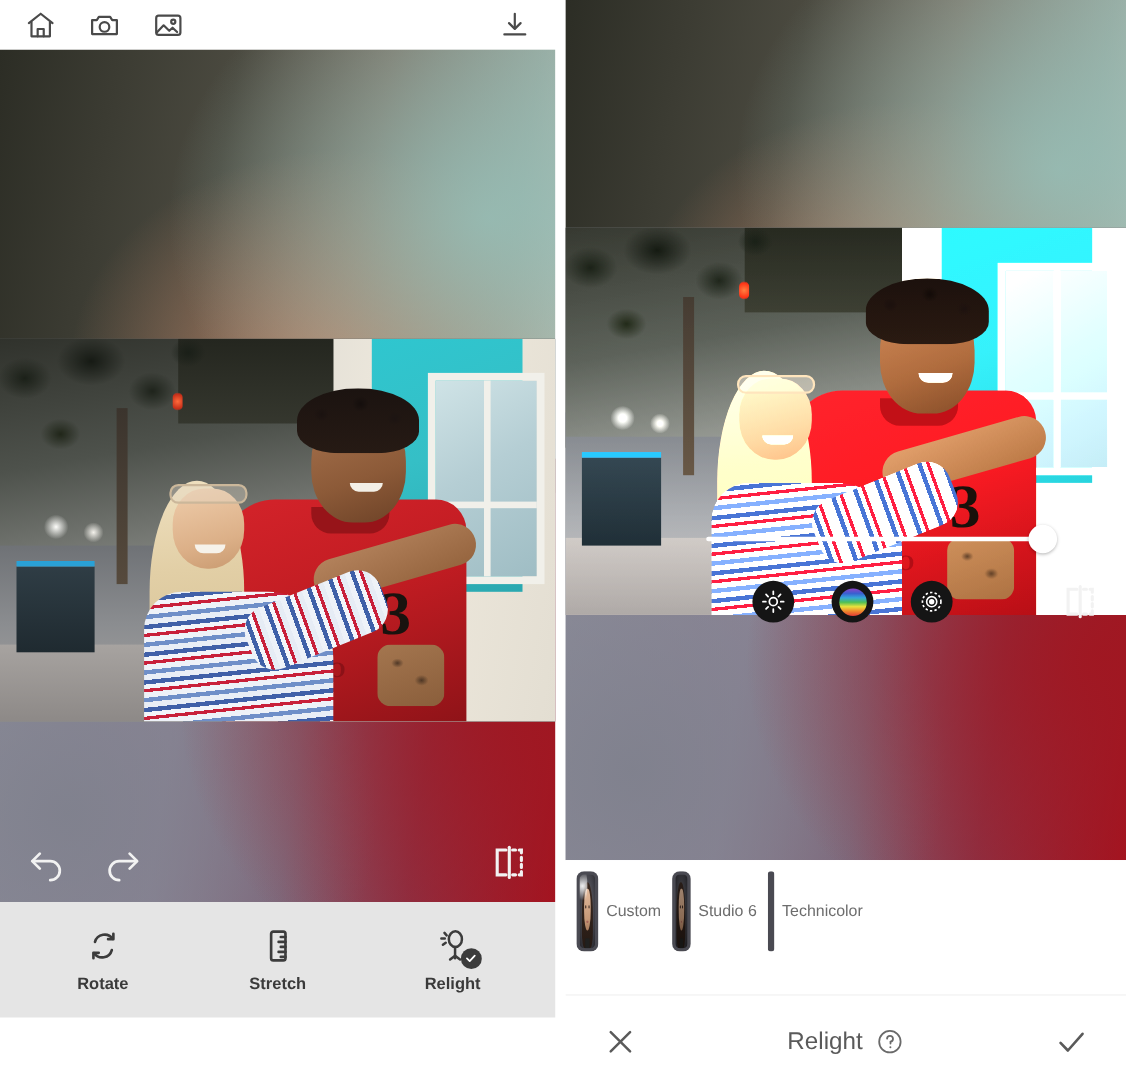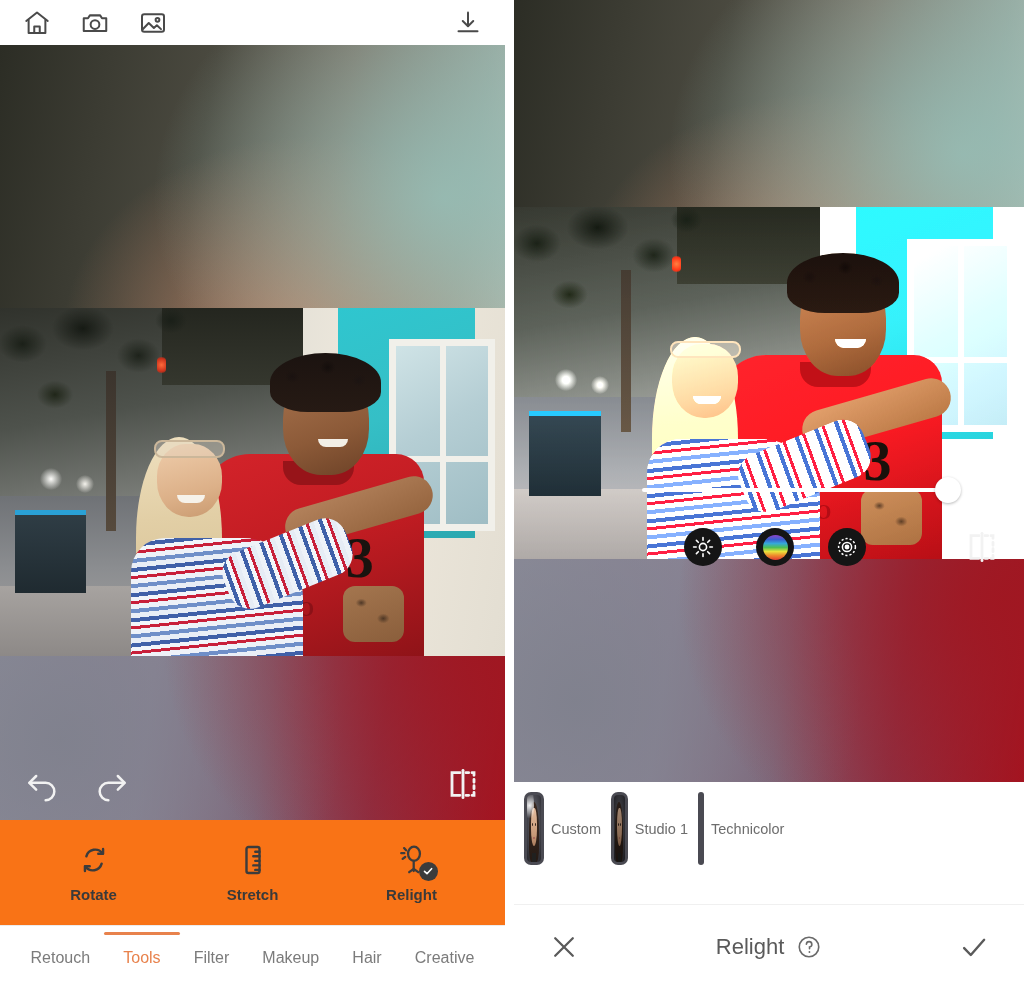--- a/index.html
+++ b/index.html
@@ -222,21 +222,21 @@
   }
   .canvas-controls .spacer { flex: 1; }
   .ctrl-icon { width: 40px; height: 40px; cursor: pointer; }
   .ctrl-icon svg { display:block; width:40px; height:40px; }
   .ctrl-gap { width: 30px; }
 
   
   .tools-strip {
     position: relative;
     height: 105px;
-    background:#f97316;
+    background:#e5e5e5;
     display:flex; align-items:center; justify-content:space-around;
     padding: 0 14px;
   }
   .tool {
     display:flex; flex-direction:column; align-items:center; gap:9px;
     width: 86px; cursor:pointer;
   }
   .tool-ico { position:relative; width:34px; height:34px; }
   .tool-ico svg { display:block; width:34px; height:34px; }
   .badge {
@@ -497,28 +497,20 @@
           <span class="badge">
             <svg viewBox="0 0 24 24" fill="none" stroke="#ffffff" stroke-width="3.2" stroke-linecap="round" stroke-linejoin="round">
               <path d="M5 12.6 10 17.4 19.2 7.4"></path>
             </svg>
           </span>
         </span>
         <span class="tool-label">Relight</span>
       </div>
     </div>
 
-    <div class="tabs">
-      <span class="tab">Retouch</span>
-      <span class="tab active">Tools</span>
-      <span class="tab">Filter</span>
-      <span class="tab">Makeup</span>
-      <span class="tab">Hair</span>
-      <span class="tab">Creative</span>
-    </div>
   </div>
 
   <div class="panel-gap"></div>
 
   <div class="panel-right">
 
     <div class="canvas-right">
       <div class="blur-bg">
         <div class="blur-top"></div>
         <div class="blur-bottom"></div>
@@ -615,21 +607,21 @@
             <span class="face-bg"></span>
               <span class="face-hair"></span>
               <span class="face-skin"></span>
             <span class="face-eye-l"></span>
               <span class="face-eye-r"></span>
               <span class="face-mouth"></span>
             <span class="face-neck"></span>
               <span class="dim"></span>
           </span>
         </span>
-        <span class="preset-label">Studio 1</span>
+        <span class="preset-label">Studio 6</span>
       </div>
 
 
       <div class="preset">
         <span class="preset-thumb">
           <span class="face">
             <span class="face-bg"></span>
               <span class="face-hair"></span>
               <span class="face-skin"></span>
             <span class="face-eye-l"></span>

